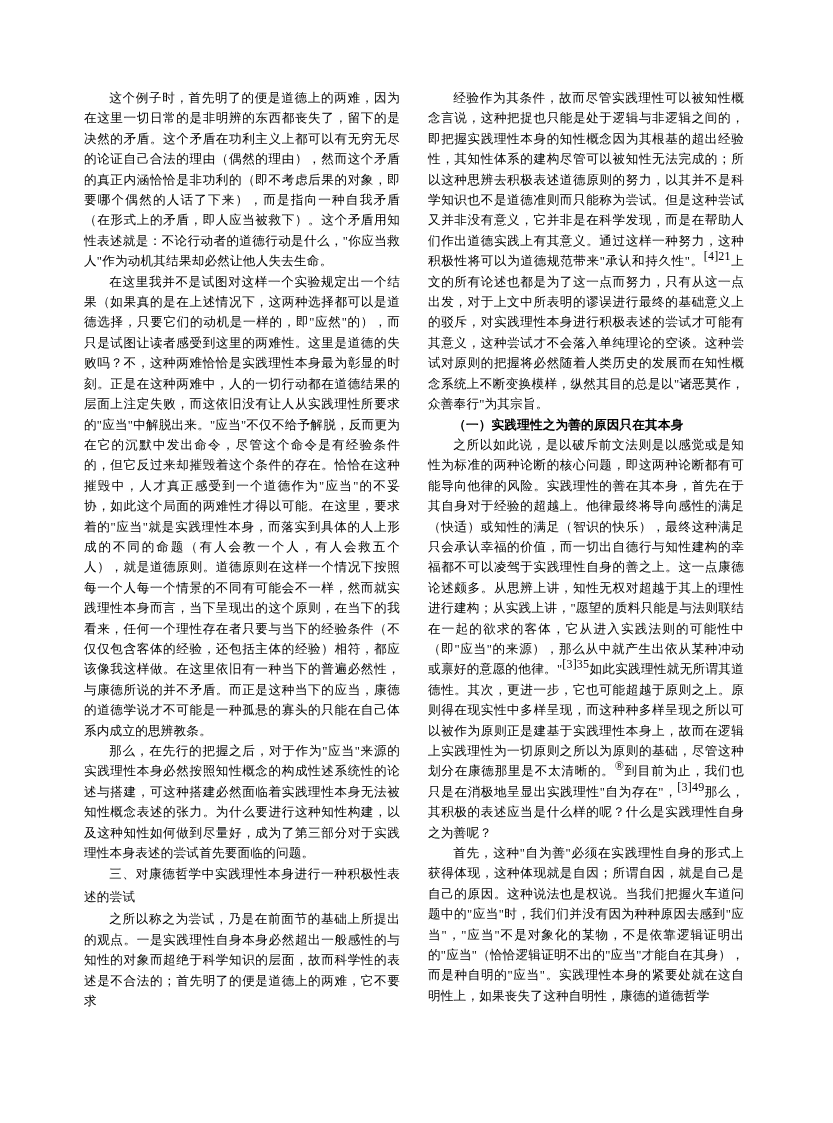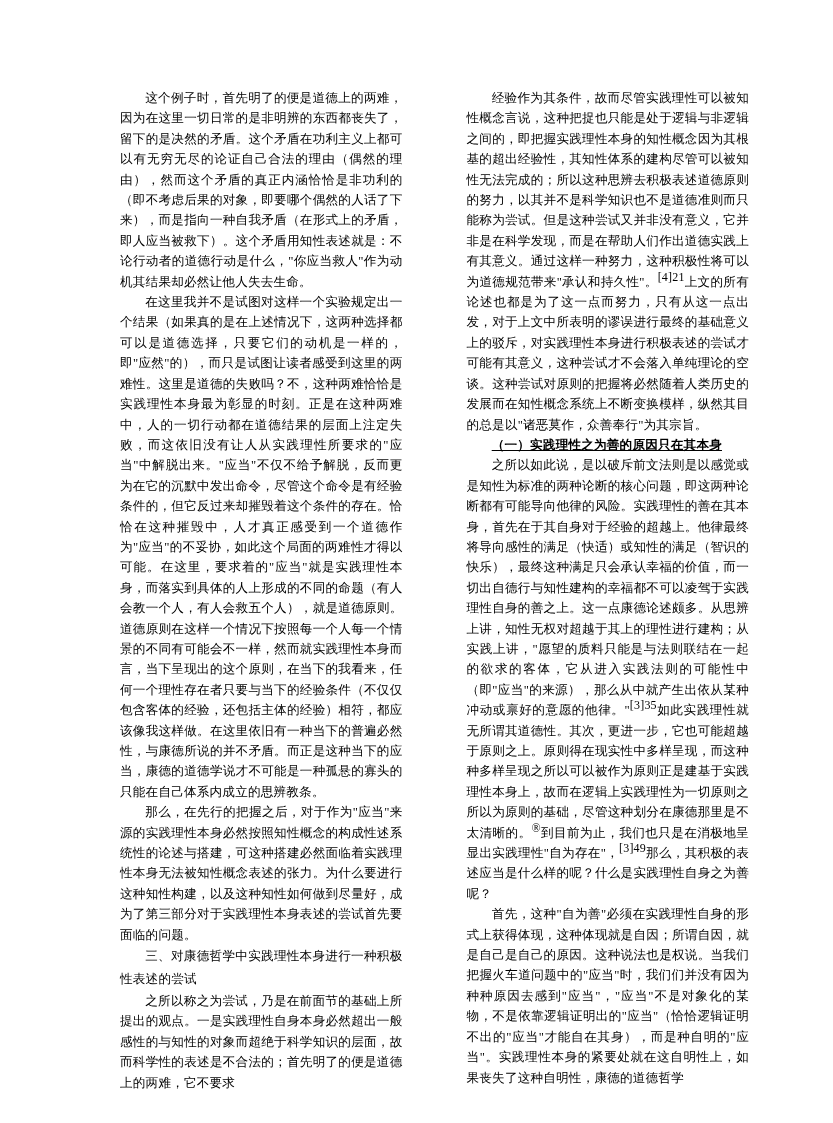--- a/index.html
+++ b/index.html
@@ -29,39 +29,37 @@
     gap: 28px;
     height: 940px;
   }
   .col {
     width: 316px;
     font-size: 12.6px;
     line-height: 20.4px;
     text-align: justify;
     text-justify: inter-ideograph;
     letter-spacing: 0.2px;
-    margin-left: 36px;
   }
   .col p {
     margin: 0;
     text-indent: 2em;
     text-align: justify;
   }
   .heading {
     margin: 6px 0 0 0;
     font-weight: normal;
     text-indent: 2em;
     text-align: justify;
     line-height: 23px;
   }
   .subheading {
     margin: 0;
     font-weight: bold;
     text-indent: 2em;
-    text-decoration: underline;
   }
   .footer {
     position: absolute;
     left: 0;
     bottom: 38px;
     width: 833px;
   }
   .pagenum {
     font-family: "Liberation Serif", "DejaVu Serif", serif;
     font-size: 14px;

